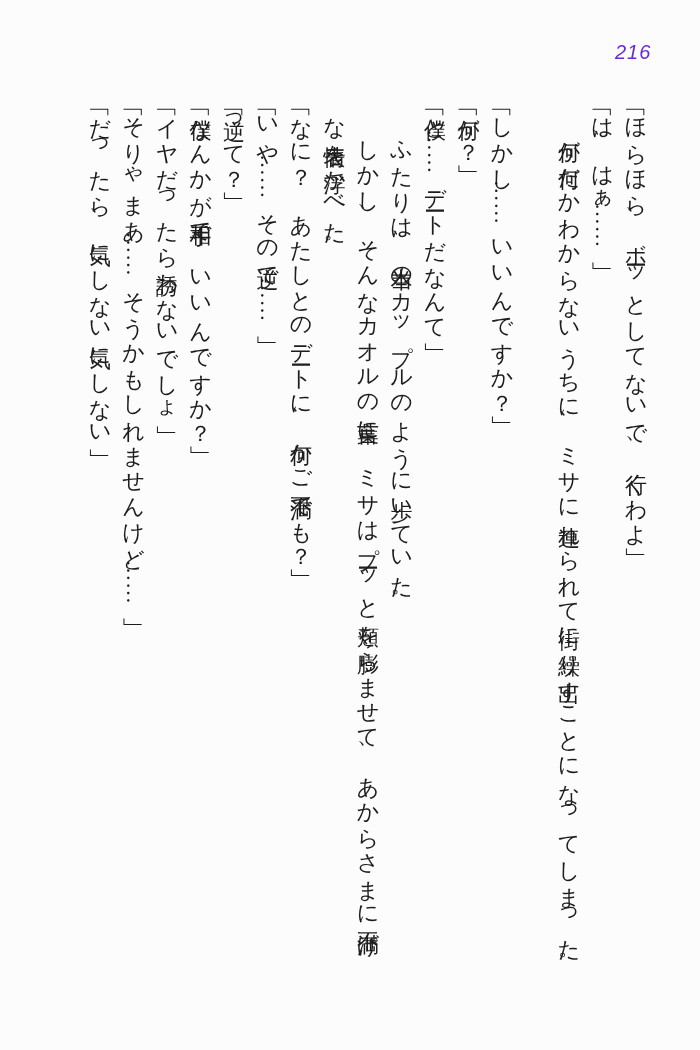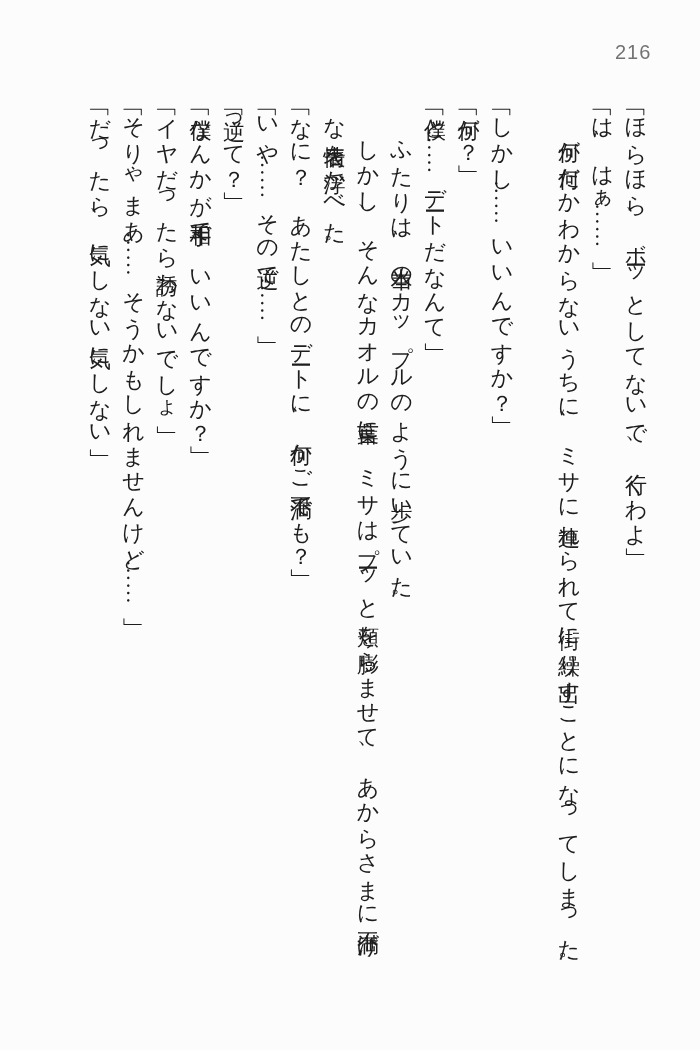--- a/index.html
+++ b/index.html
@@ -41,21 +41,21 @@
     font-weight: normal;
   }
   .line.indent { text-indent: 22.6px; }
   
   .line:empty { width: 33.5px; }
 </style>
 </head>
 <body>
 
 <div class="screen" style="background: rgb(252, 252, 252);">
-  <div class="page-number" style="color: #737373;">216</div>
+  <div class="page-number" style="color: #6d28d9; font-style: italic;">216</div>
 
   <div class="text-body" style="color: rgb(29, 29, 29);">
       <p class="line">「ほらほら、ボーッとしてないで、行くわよ」</p>
       <p class="line">「は、はぁ……」</p>
       <p class="line indent">何が何だかわからないうちに、ミサに連れられて街に繰り出すことになってしまった。</p>
       <p class="line"></p>
       <p class="line">「しかし……いいんですか？」</p>
       <p class="line">「何が？」</p>
       <p class="line">「僕と……デートだなんて」</p>
       <p class="line indent">ふたりは、本当のカップルのように歩いていた。</p>

